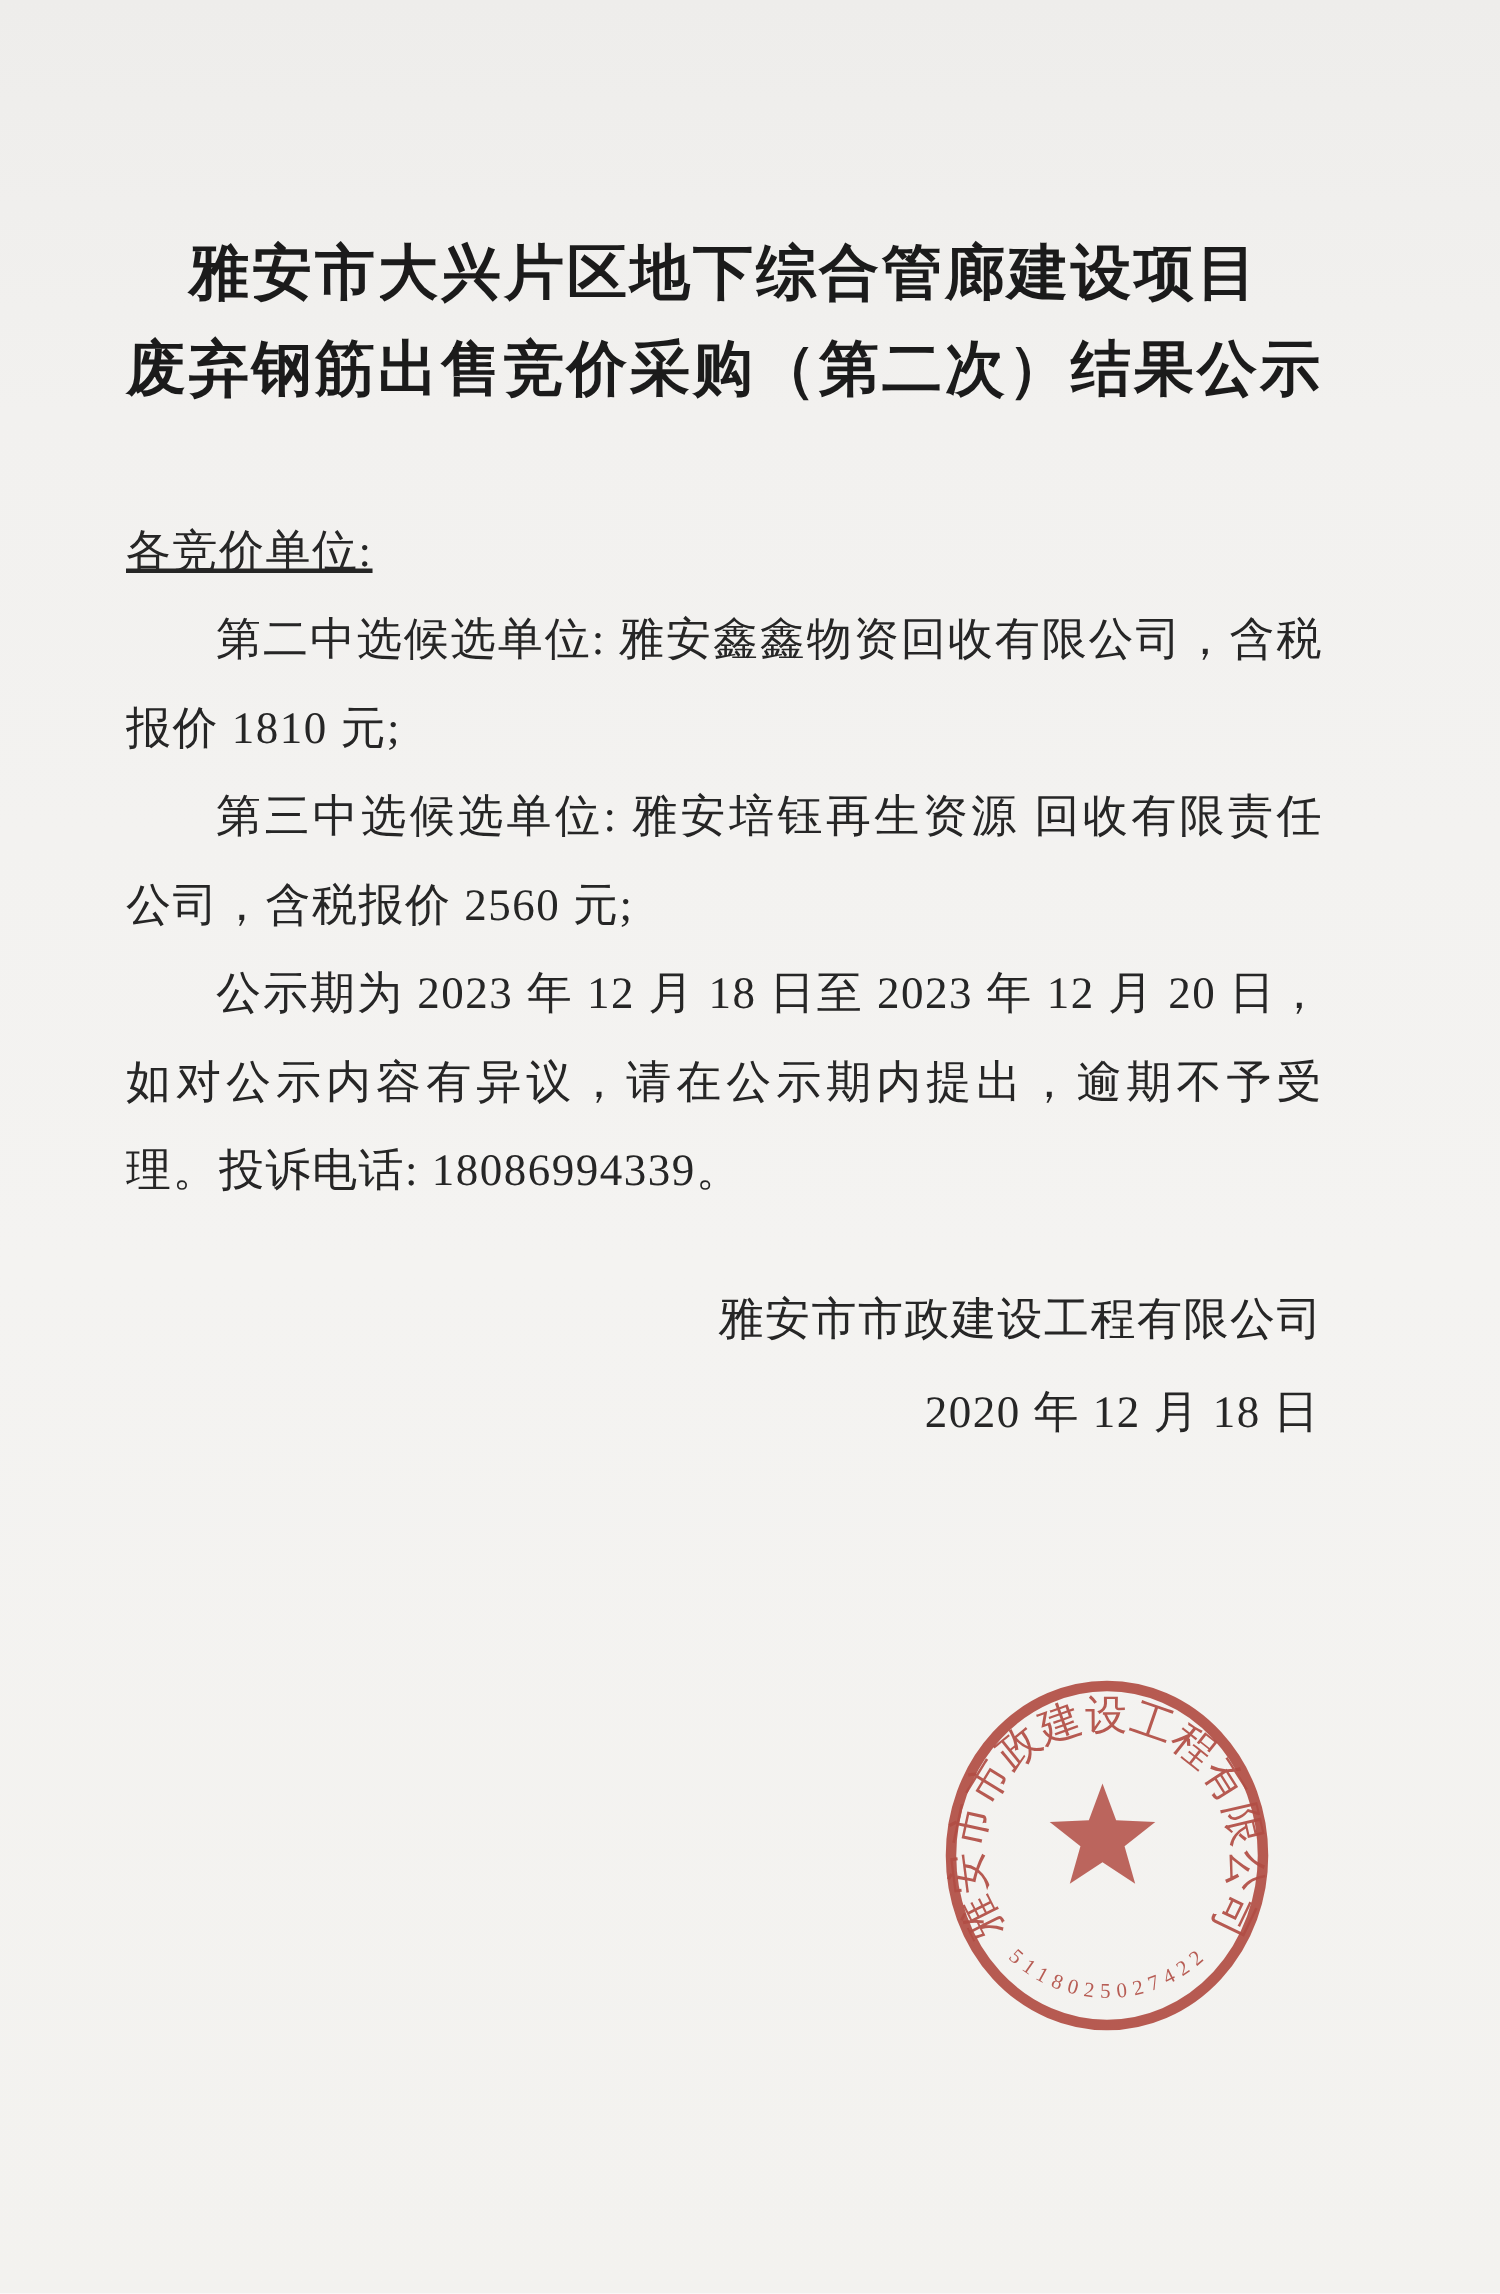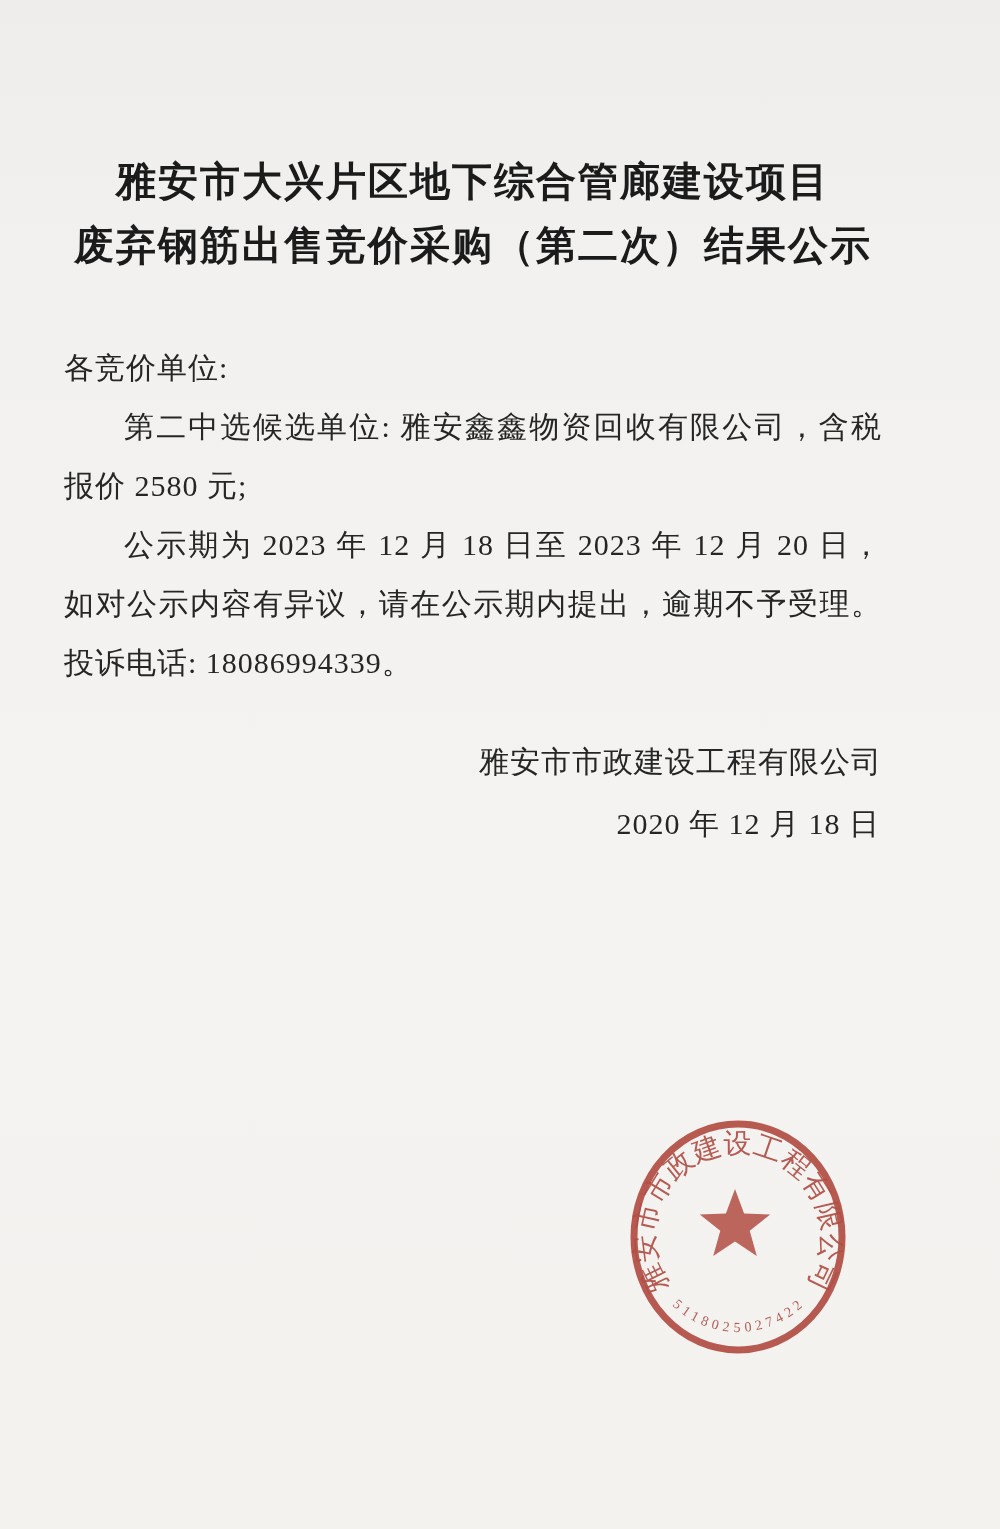--- a/index.html
+++ b/index.html
@@ -7,36 +7,37 @@
     width: 1000px;
     height: 1529px;
     background: linear-gradient(180deg, #eeedeb 0%, #f2f1ef 18%, #f4f3f1 55%, #f3f2ef 100%);
     font-family: "Liberation Serif", "DejaVu Serif", serif;
     color: #262626;
     position: relative;
     overflow: hidden;
   }
   .page {
     position: relative;
-    padding: 150px 118px 0 64px;
+    padding: 150px 118px 0 84px;
     z-index: 2;
   }
   .title {
     text-align: center;
     font-size: 40px;
     line-height: 64px;
     font-weight: bold;
     letter-spacing: 2px;
     color: #1b1b1b;
   }
   .salutation {
     margin-top: 60px;
     font-size: 30px;
     line-height: 59px;
     letter-spacing: 1px;
+    text-decoration: underline;
   }
   .para {
     margin: 0;
     font-size: 30px;
     line-height: 59px;
     letter-spacing: 1px;
     text-indent: 2em;
     text-align: justify;
     text-justify: inter-ideograph;
   }
@@ -73,21 +74,22 @@
 
 <div class="page">
 
   <div class="title">
     <div>雅安市大兴片区地下综合管廊建设项目</div>
     <div>废弃钢筋出售竞价采购（第二次）结果公示</div>
   </div>
 
   <div class="salutation">各竞价单位:</div>
 
-  <p class="para">第二中选候选单位: 雅安鑫鑫物资回收有限公司，含税报价 2580 元;</p>
+  <p class="para">第二中选候选单位: 雅安鑫鑫物资回收有限公司，含税报价 1810 元;</p>
+  <p class="para">第三中选候选单位: 雅安培钰再生资源 回收有限责任公司，含税报价 2560 元;</p>
   <p class="para">公示期为 2023 年 12 月 18 日至 2023 年 12 月 20 日，如对公示内容有异议，请在公示期内提出，逾期不予受理。投诉电话: 18086994339。</p>
 
   <div class="sig-company">雅安市市政建设工程有限公司</div>
   <div class="sig-date">2020 年 12 月 18 日</div>
 
 </div>
 
 <div class="seal">
   <svg viewBox="-120 -127 240 252" xmlns="http://www.w3.org/2000/svg">
     <defs>

